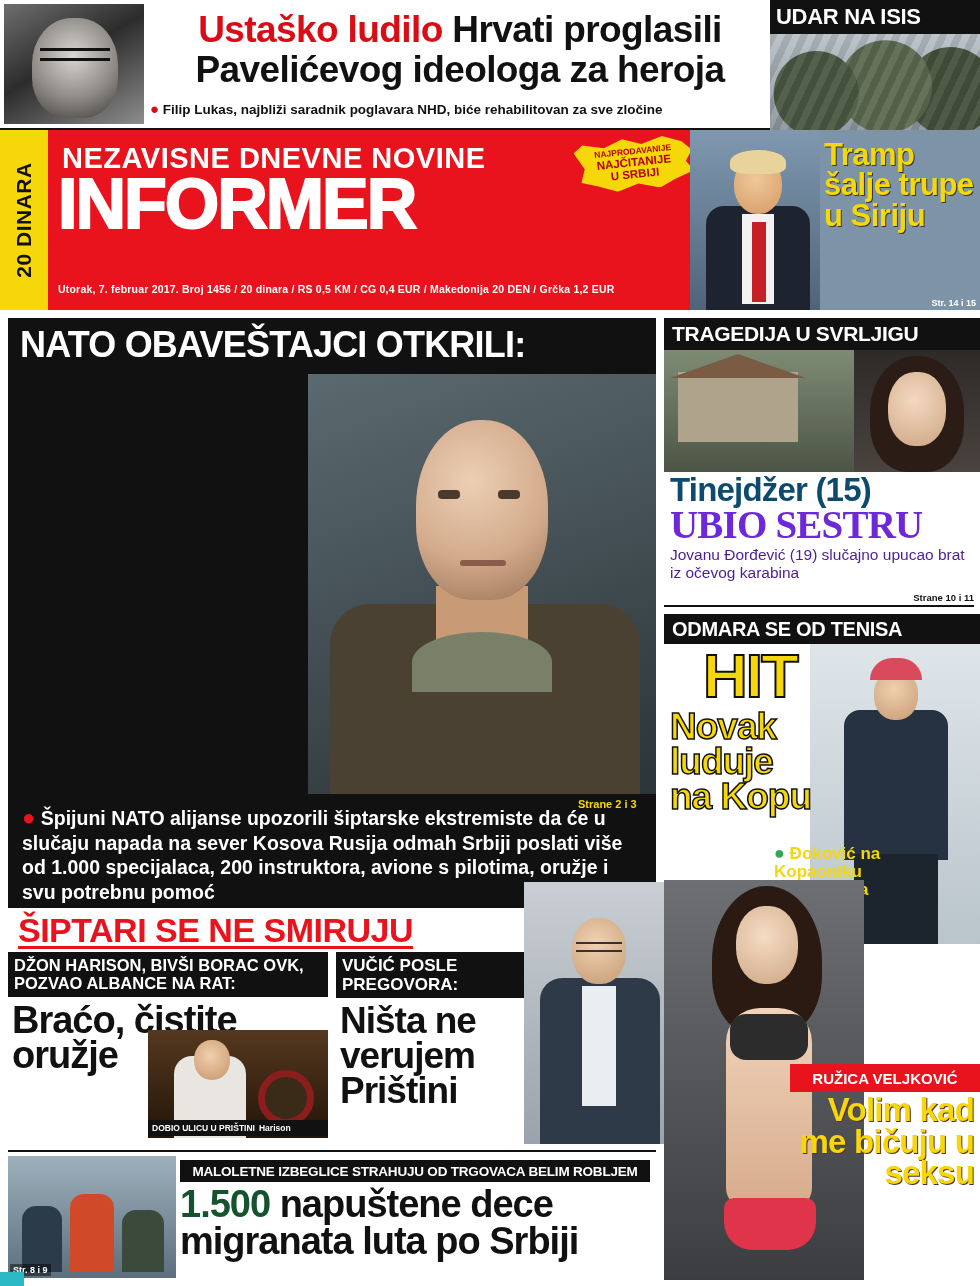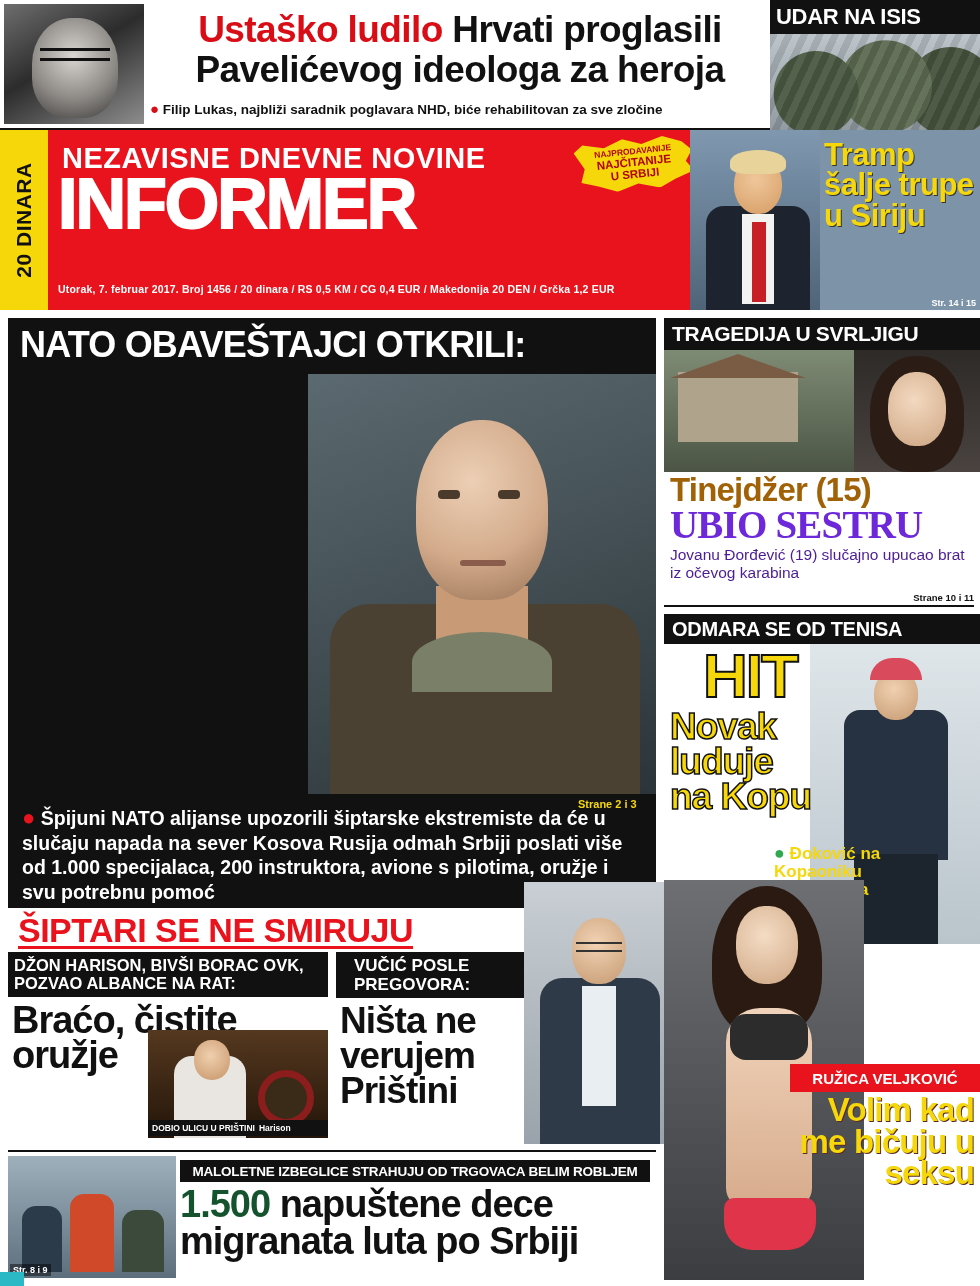--- a/index.html
+++ b/index.html
@@ -204,21 +204,21 @@
     position:absolute; left:110px; top:40px; width:56px; height:56px; border-radius:50%;
     border:7px solid #8b1d1d; background:#3a2a18;
   }
   .harison-cap {
     position:absolute; left:140px; top:168px; width:180px; height:16px; background:#111;
     color:#fff; font-size:8.5px; font-weight:700; display:flex; align-items:center; padding-left:4px;
   }
   .harison-cap .w { color:#fff; }
   .bl-right { position:absolute; left:336px; top:952px; width:230px; height:190px; background:#fff; }
   .bl-right .kick {
-    background:#111; color:#fff; font-size:17px; font-weight:800; line-height:1.12; padding:4px 18px;
+    background:#111; color:#fff; font-size:17px; font-weight:800; line-height:1.12; padding:4px 6px;
   }
   .bl-right .big {
     color:#111; font-size:37px; font-weight:800; line-height:0.94; letter-spacing:-1px; padding:6px 4px 0 4px;
   }
   .vucic-photo {
     position:absolute; left:524px; top:882px; width:150px; height:262px;
     background: linear-gradient(#c9cfd4,#9aa3ab); overflow:hidden;
   }
   .vucic-photo .suit{
     position:absolute; left:16px; top:96px; width:120px; height:170px; background:#2e3a48; border-radius:22px 22px 0 0;
@@ -285,21 +285,21 @@
     position:absolute; left:16px; top:6px; width:94px; height:116px; border-radius:48% 48% 40% 40%; background:#2b1d16;
   }
   .trag-girl .face{
     position:absolute; left:34px; top:22px; width:58px; height:74px; border-radius:46%;
     background: radial-gradient(circle at 45% 38%, #f3d9c0, #cda582);
   }
   .trag-head {
     position:absolute; left:664px; top:474px; width:316px;
     padding-left:6px;
   }
-  .trag-head .l1 { color:#a16207; font-size:33px; font-weight:800; line-height:0.98; letter-spacing:-0.8px; }
+  .trag-head .l1 { color:#0c4a6e; font-size:33px; font-weight:800; line-height:0.98; letter-spacing:-0.8px; }
   .trag-head .l2 { color:#6d28d9; font-size:39px; font-weight:800; line-height:0.98; letter-spacing:-0.8px;font-family:Liberation Serif, serif; }
   .trag-sub {
     position:absolute; left:664px; top:546px; width:316px; padding-left:6px;
     color:#4c1d95; font-size:15.5px; font-weight:400; line-height:1.16;
   }
   .trag-pg {
     position:absolute; left:664px; top:592px; width:310px; text-align:right;
     font-size:9.5px; font-weight:700; color:#111; border-bottom:2px solid #111; padding-bottom:2px;
   }
 

